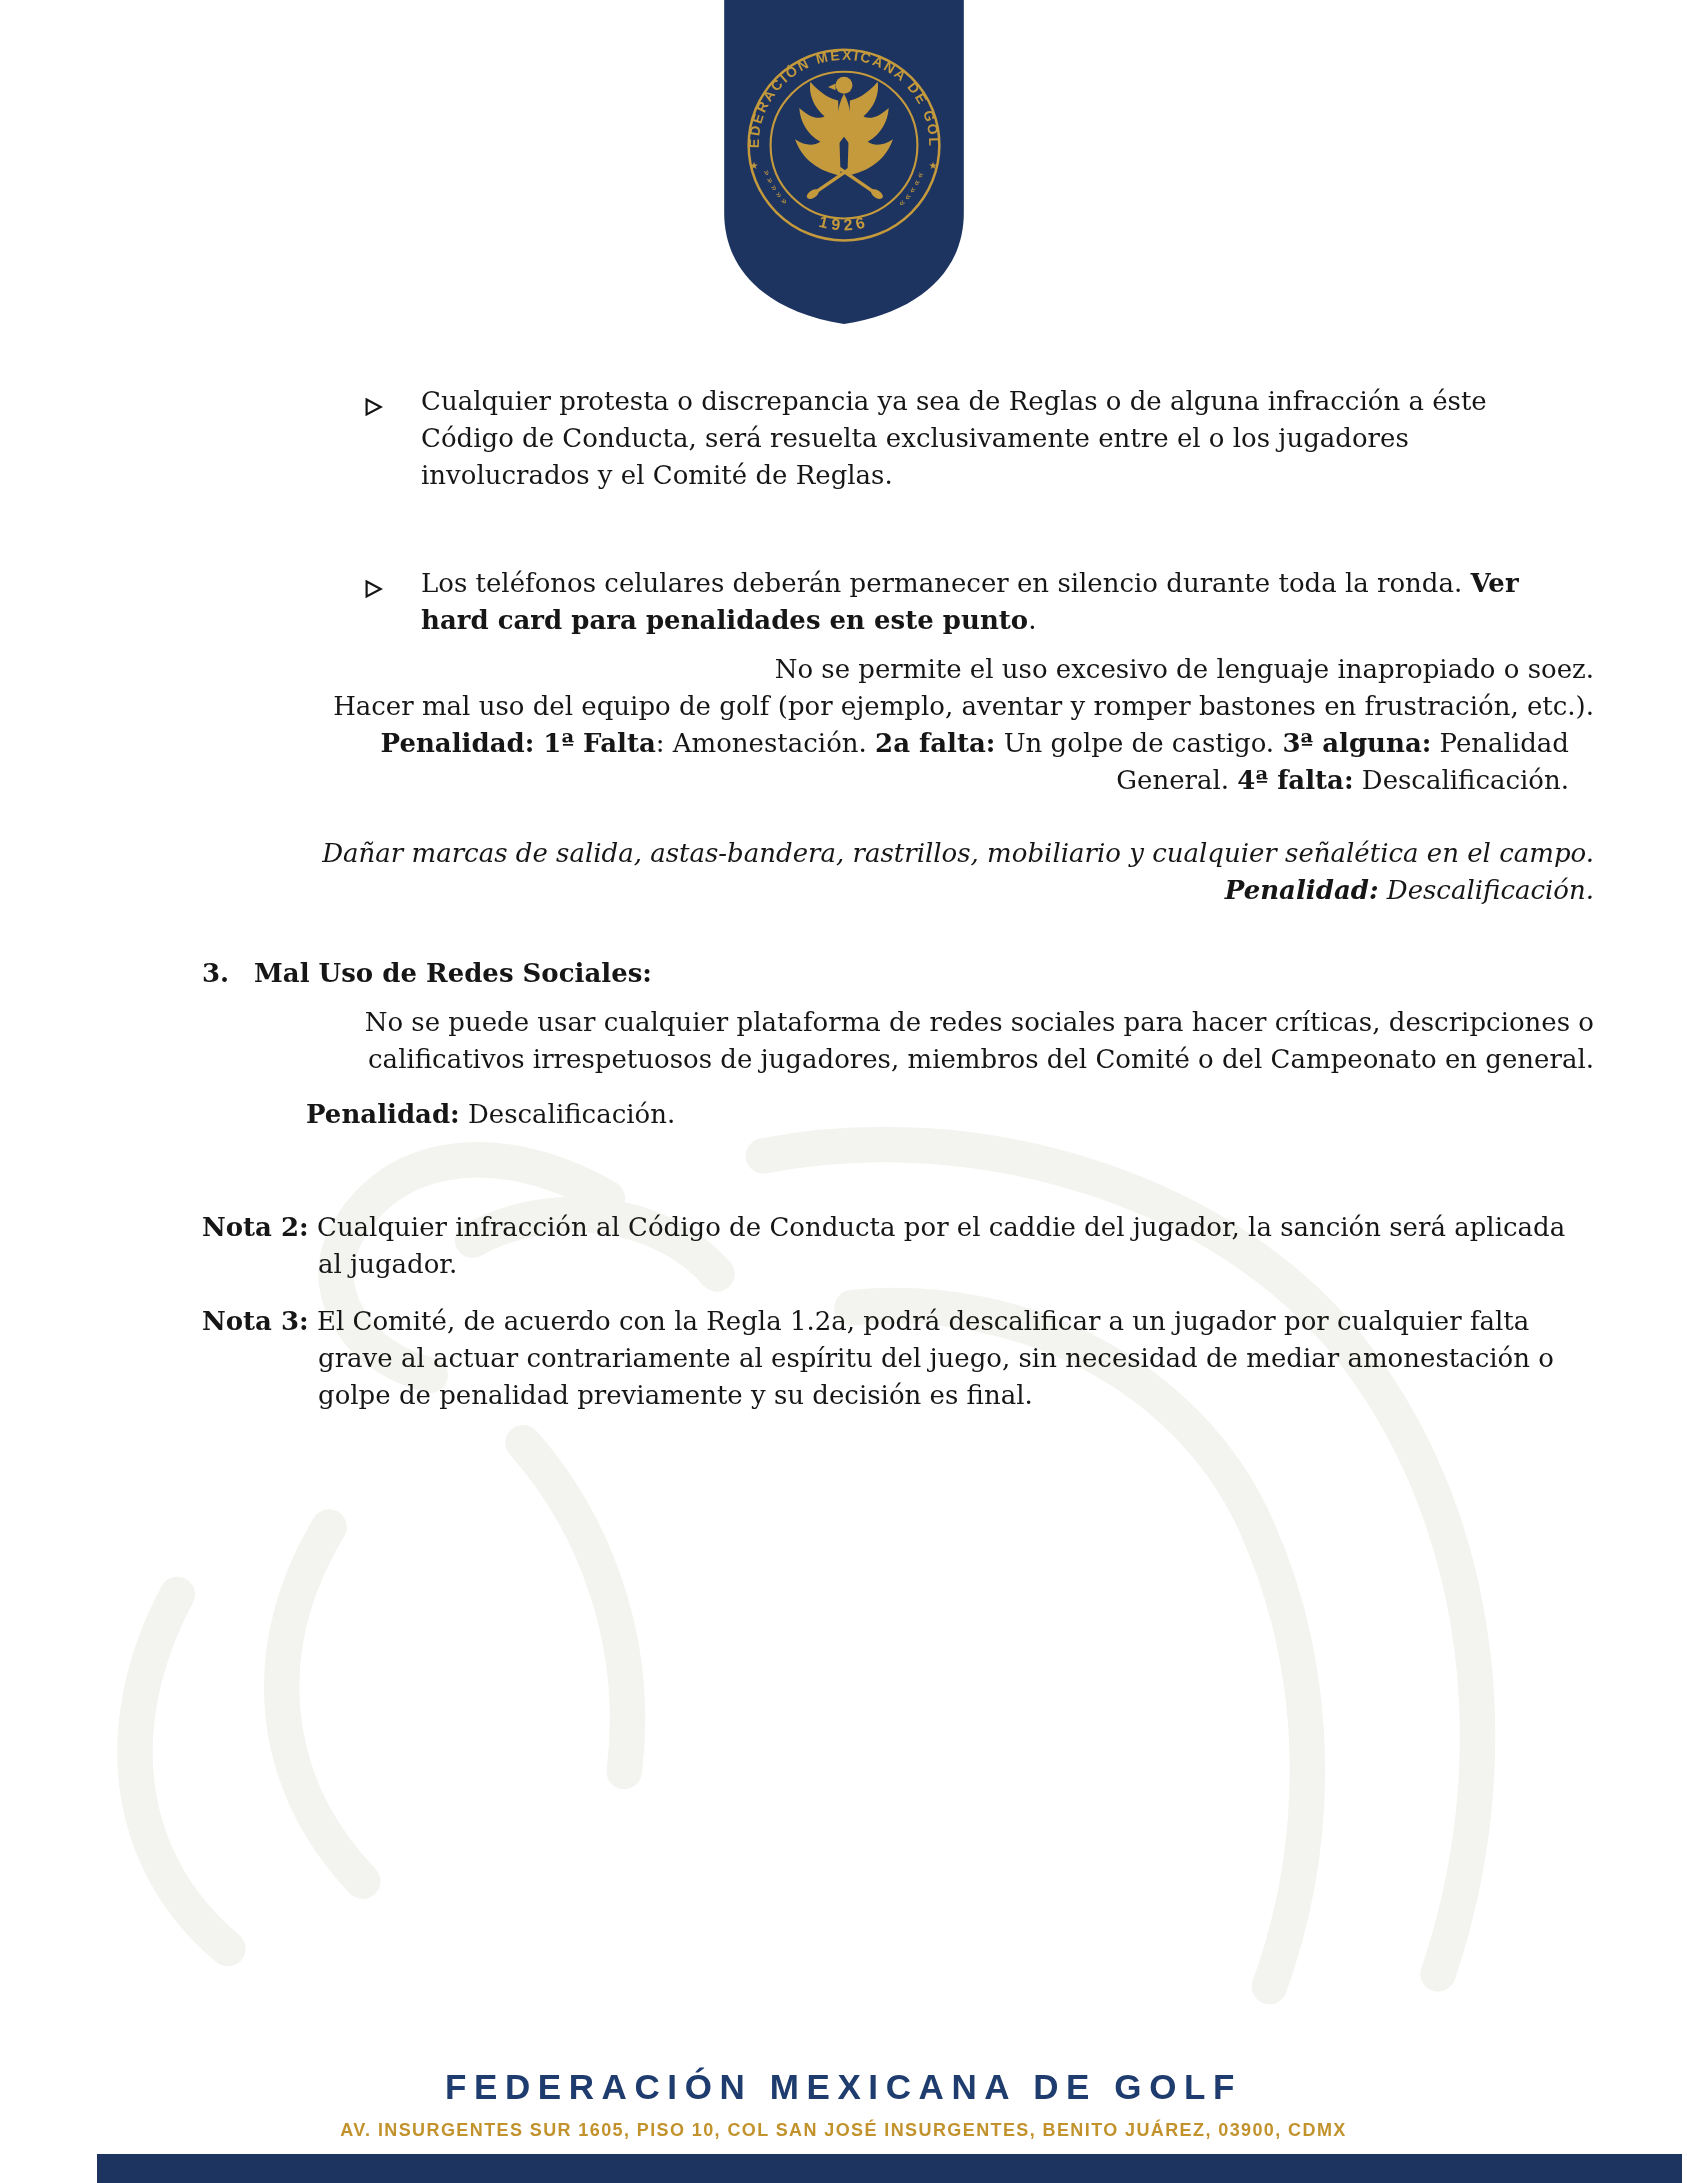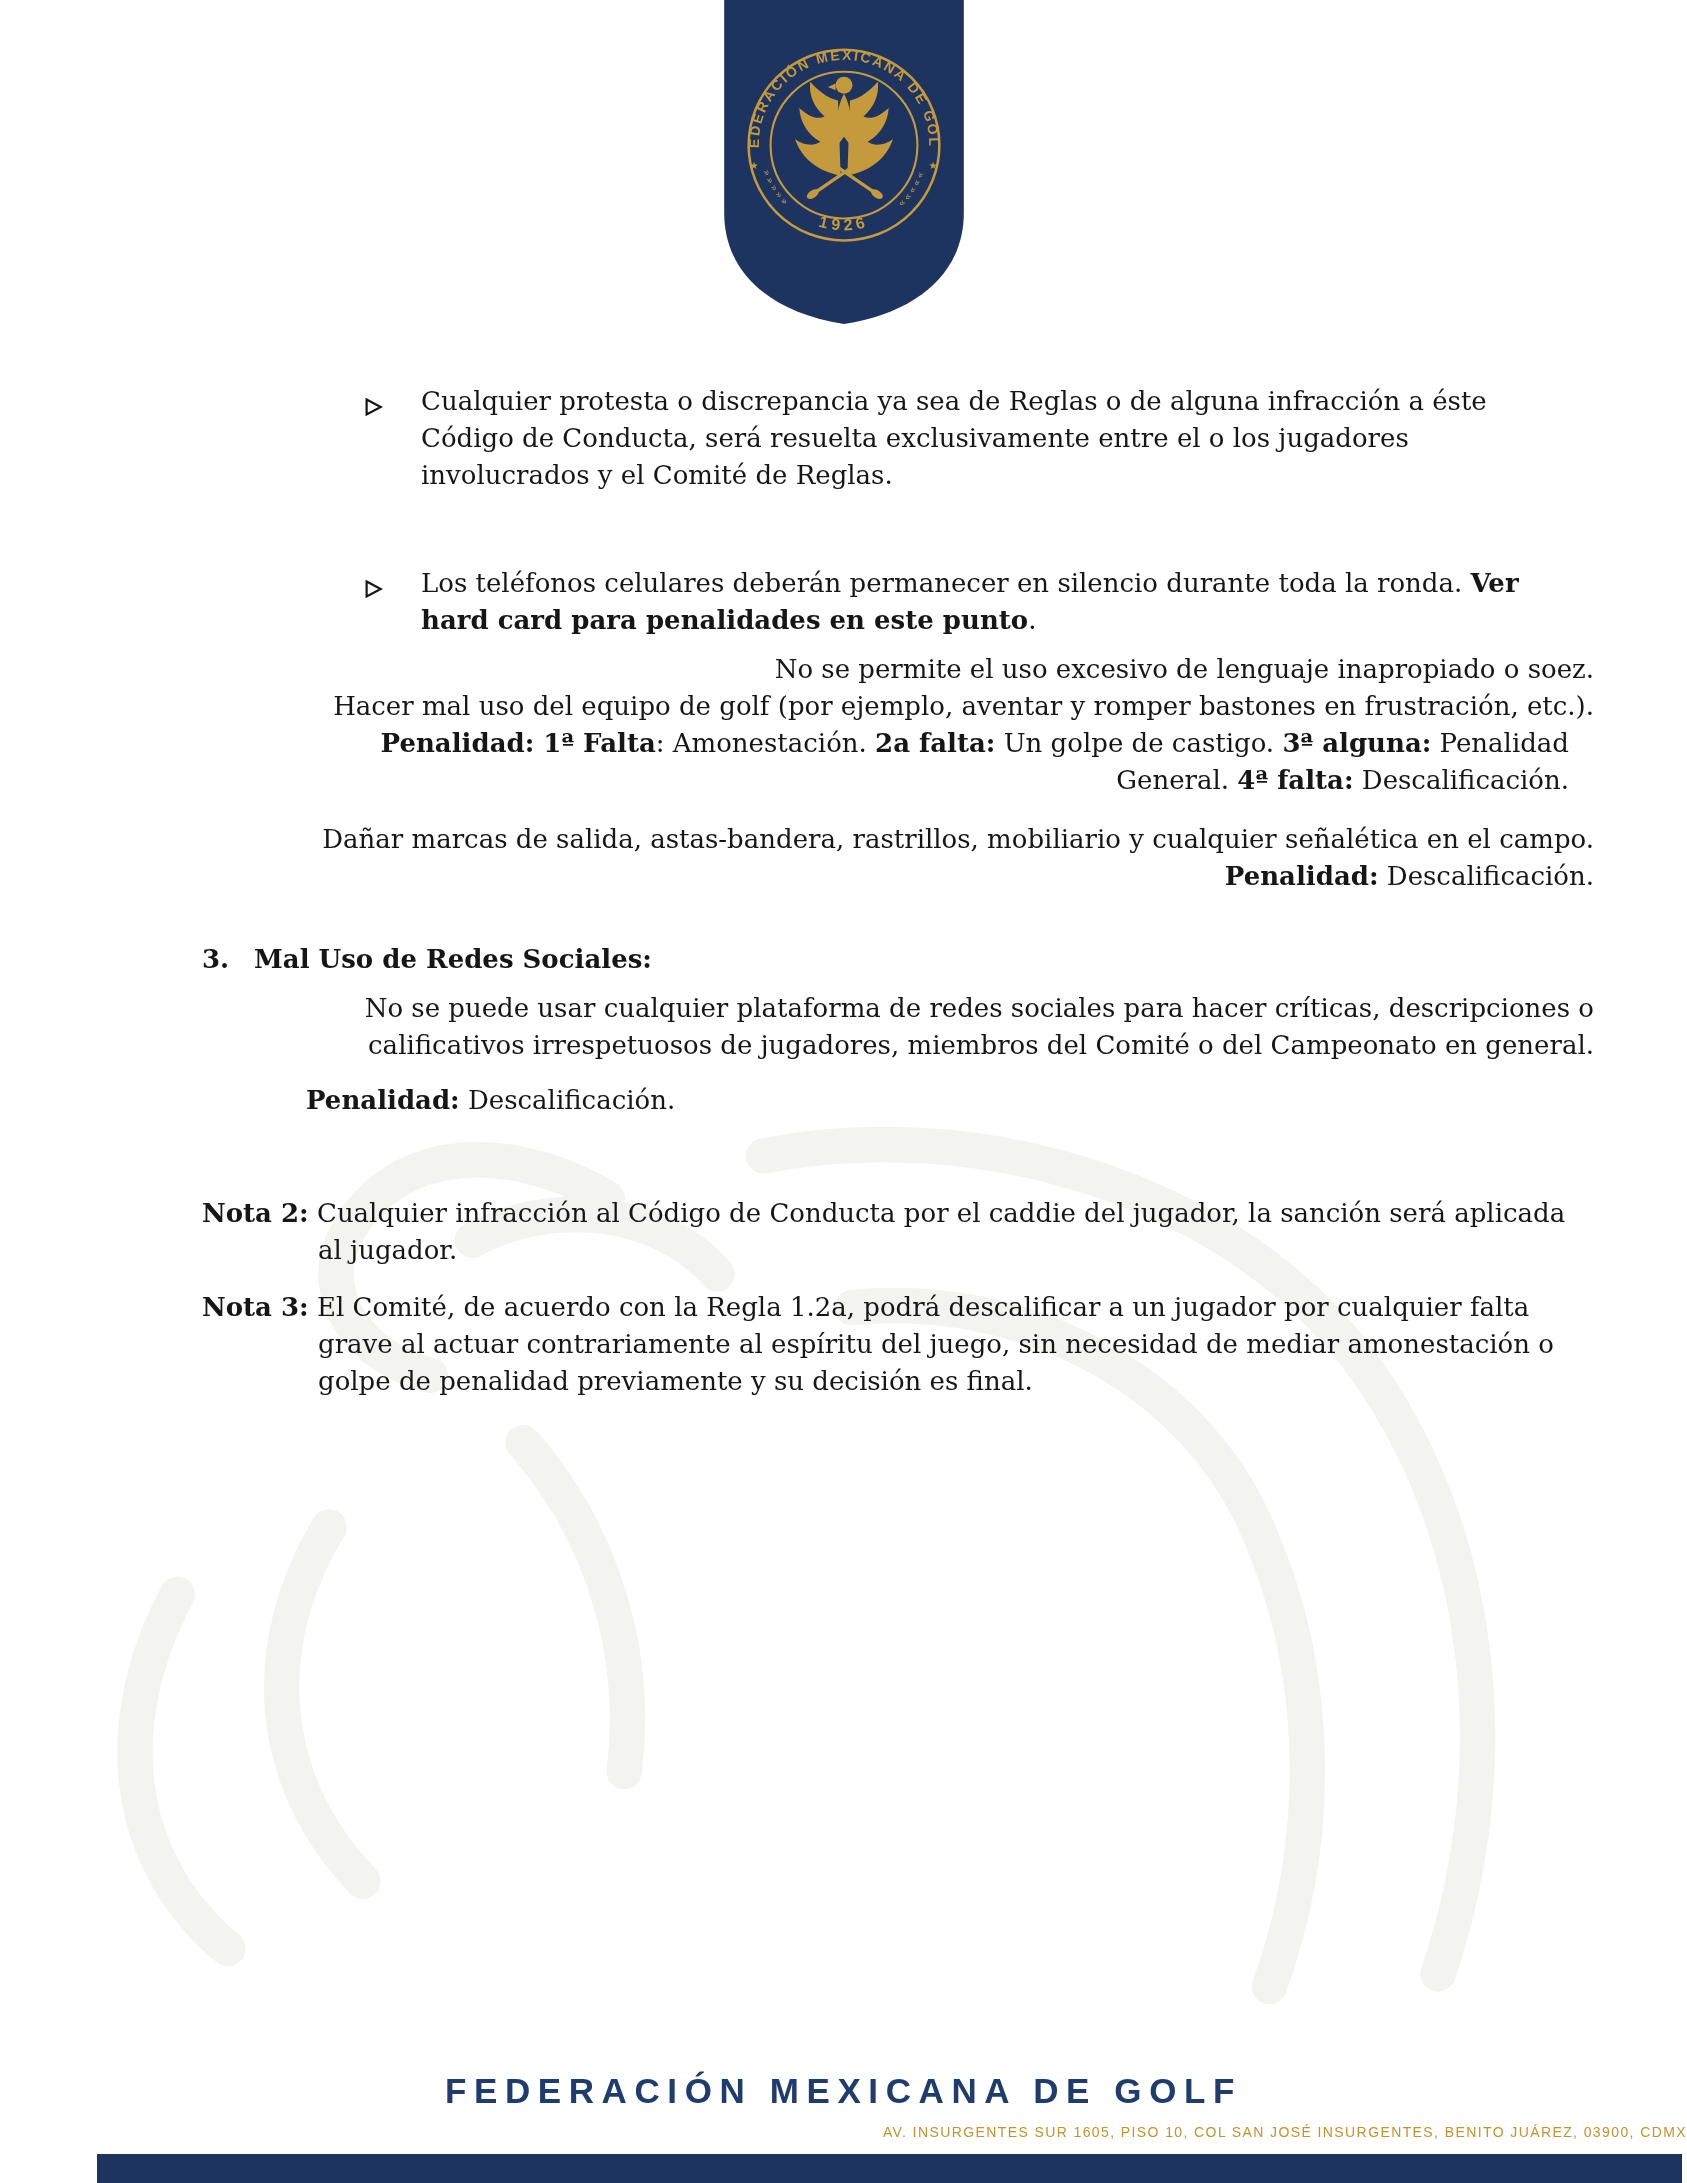--- a/index.html
+++ b/index.html
@@ -32,21 +32,21 @@
   
   .content { position:relative; z-index:1; padding:0 93px 0 202px; }
 
   .arrow-item { display:flex; margin-left:162px; max-width:1181px; }
   .arrow-item.second { margin-top:71px; }
   .arrow-col { flex:0 0 57px; padding-top:6.7px; }
   .arrow-text { flex:1; }
 
   .dot-list { margin-top:11.8px;text-align:right; }
   .dot-item { display:flex; margin-left:69px; max-width:1350px; }
-  .dot-item.gap { margin-top:22px; }
+  .dot-item.gap { margin-top:36px;font-style:italic; }
   .dot-col { flex:0 0 49px; padding-top:13.5px; }
   .dot { width:8.4px; height:8.4px; border-radius:50%; background:#141414; }
   .dot-text { flex:1; }
 
   .penalty-block { padding-left:179px; text-indent:-179px; max-width:1249px; }
 
   .section-heading { display:flex; margin-top:46px; font-weight:bold; }
   .section-number { flex:0 0 52px; }
 
   .penalty-line { margin-left:104px; margin-top:18.6px; }
@@ -62,26 +62,25 @@
     font-family:"Liberation Sans",sans-serif;
     font-weight:bold;
     font-size:35px;
     letter-spacing:7.6px;
     color:var(--footer-navy,#1f3c6e);
     line-height:1.1;
   }
   .footer-address {
     margin-top:14.3px;
     font-family:"Liberation Sans",sans-serif;
-    font-weight:normal;
-    font-size:14px;
+    font-weight:bold;
+    font-size:18px;
     letter-spacing:1.4px;
     color:var(--footer-gold,#c2922d);
     line-height:1;
-    text-align:right;
   }
   .footer-bar {
     position:absolute;
     bottom:0;
     left:97px;
     right:5px;
     height:29px;
     background:var(--navy,#1d3360);
     z-index:1;
   }

